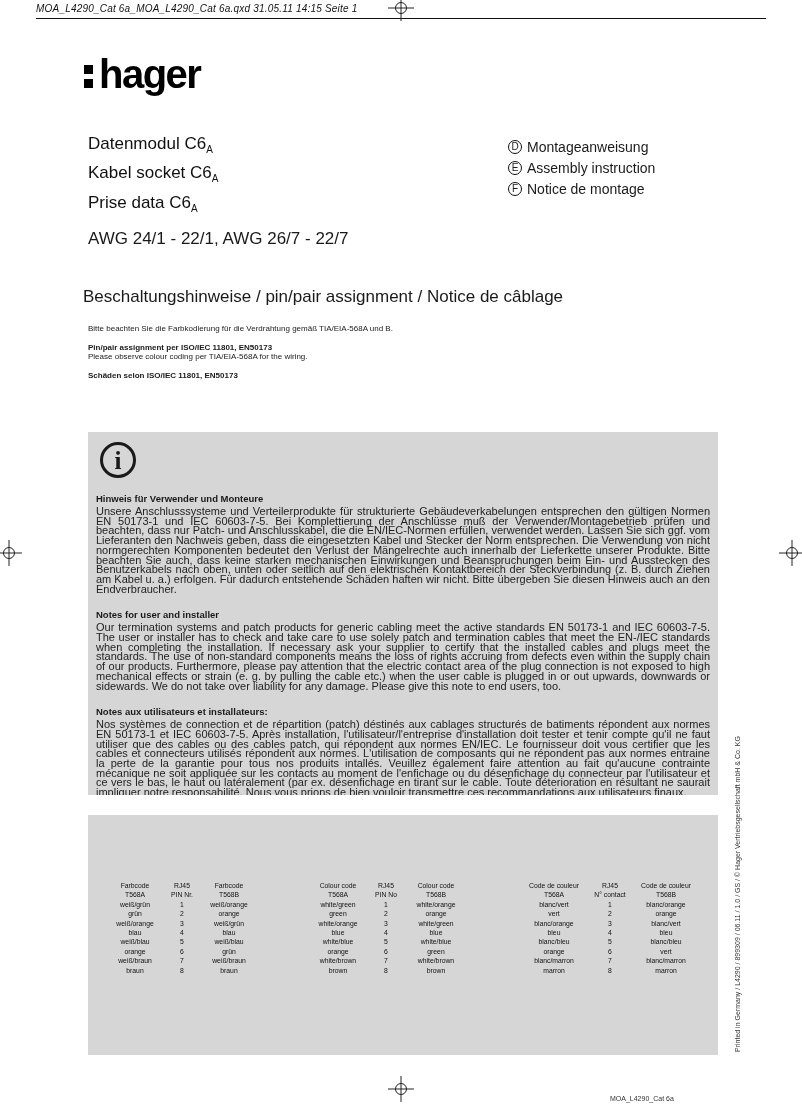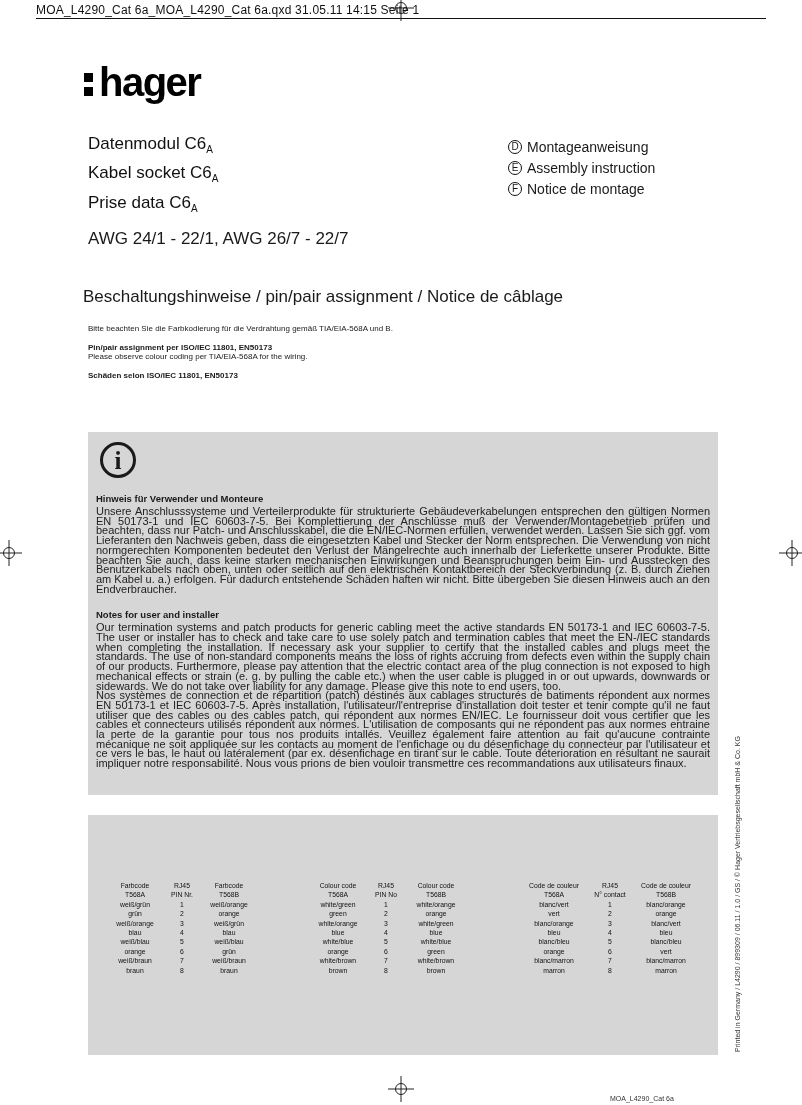--- a/index.html
+++ b/index.html
@@ -7,33 +7,33 @@
   body {
     position: relative;
     background: #ffffff;
     overflow: hidden;
     font-family: "Liberation Sans", sans-serif;
     color: #1a1a1a;
   }
   .abs { position: absolute; }
 
   
-  .top-slug { left: 36px; top: 3px; font-size: 12px; letter-spacing: 0.2px; color: #111; }
+  .top-slug { left: 36px; top: 3px; font-size: 10px; letter-spacing: 0.2px; color: #111; font-style: italic; }
   .top-rule { left: 36px; top: 18px; width: 730px; border-top: 1px solid #111; height: 0; }
   .bottom-slug { left: 610px; top: 1095px; font-size: 7px; color: #333; }
 
   
   .regmark { position: absolute; }
   .regmark.top { left: 388px; top: -5px; }
   .regmark.left { left: -4px; top: 540px; }
   .regmark.right { left: 779px; top: 540px; }
   .regmark.bottom { left: 388px; top: 1076px; }
 
   
-  .logo { left: 84px; top: 52px; padding-left: 15px; height: 48px; margin-top: 8px; }
+  .logo { left: 84px; top: 52px; padding-left: 15px; height: 48px; }
   .logo .dot { position: absolute; left: 0; width: 9px; height: 9px; background: #000; }
   .logo .dot.d1 { top: 13px; }
   .logo .dot.d2 { top: 27px; }
   .logo-text { font-size: 40px; font-weight: bold; letter-spacing: -1.5px; color: #000; line-height: 44px; }
 
   
   .titles { left: 88px; top: 132px; }
   .title-line { font-size: 17px; line-height: 23px; color: #111; }
   .title-line sub { font-size: 10px; }
 
@@ -167,20 +167,21 @@
 
     <div class="info-section">
         <div class="info-heading">Hinweis für Verwender und Monteure</div>
         <div class="info-body">Unsere Anschlusssysteme und Verteilerprodukte für strukturierte Gebäudeverkabelungen entsprechen den gültigen Normen EN 50173-1 und IEC 60603-7-5. Bei Komplettierung der Anschlüsse muß der Verwender/Montagebetrieb prüfen und beachten, dass nur Patch- und Anschlusskabel, die die EN/IEC-Normen erfüllen, verwendet werden. Lassen Sie sich ggf. vom Lieferanten den Nachweis geben, dass die eingesetzten Kabel und Stecker der Norm entsprechen. Die Verwendung von nicht normgerechten Komponenten bedeutet den Verlust der Mängelrechte auch innerhalb der Lieferkette unserer Produkte. Bitte beachten Sie auch, dass keine starken mechanischen Einwirkungen und Beanspruchungen beim Ein- und Ausstecken des Benutzerkabels nach oben, unten oder seitlich auf den elektrischen Kontaktbereich der Steckverbindung (z. B. durch Ziehen am Kabel u. a.) erfolgen. Für dadurch entstehende Schäden haften wir nicht. Bitte übergeben Sie diesen Hinweis auch an den Endverbraucher.</div>
       </div>
         <div class="info-section">
         <div class="info-heading">Notes for user and installer</div>
         <div class="info-body">Our termination systems and patch products for generic cabling meet the active standards EN 50173-1 and IEC 60603-7-5. The user or installer has to check and take care to use solely patch and termination cables that meet the EN-/IEC standards when completing the installation. If necessary ask your supplier to certify that the installed cables and plugs meet the standards. The use of non-standard components means the loss of rights accruing from defects even within the supply chain of our products. Furthermore, please pay attention that the electric contact area of the plug connection is not exposed to high mechanical effects or strain (e. g. by pulling the cable etc.) when the user cable is plugged in or out upwards, downwards or sidewards. We do not take over liability for any damage. Please give this note to end users, too.</div>
       </div>
         <div class="info-section">
+        <div class="info-heading">Notes aux utilisateurs et installateurs:</div>
         <div class="info-body">Nos systèmes de connection et de répartition (patch) déstinés aux cablages structurés de batiments répondent aux normes EN 50173-1 et IEC 60603-7-5. Après installation, l'utilisateur/l'entreprise d'installation doit tester et tenir compte qu'il ne faut utiliser que des cables ou des cables patch, qui répondent aux normes EN/IEC. Le fournisseur doit vous certifier que les cables et connecteurs utilisés répondent aux normes. L'utilisation de composants qui ne répondent pas aux normes entraine la perte de la garantie pour tous nos produits intallés. Veuillez également faire attention au fait qu'aucune contrainte mécanique ne soit appliquée sur les contacts au moment de l'enfichage ou du désenfichage du connecteur par l'utilisateur et ce vers le bas, le haut ou latéralement (par ex. désenfichage en tirant sur le cable. Toute déterioration en résultant ne saurait impliquer notre responsabilité. Nous vous prions de bien vouloir transmettre ces recommandations aux utilisateurs finaux.</div>
       </div>
       </div>
   </div>
 
   <div class="abs table-box">
     <div class="table-flex">
 
       <div class="tgroup g-de">
         <div class="thead">

